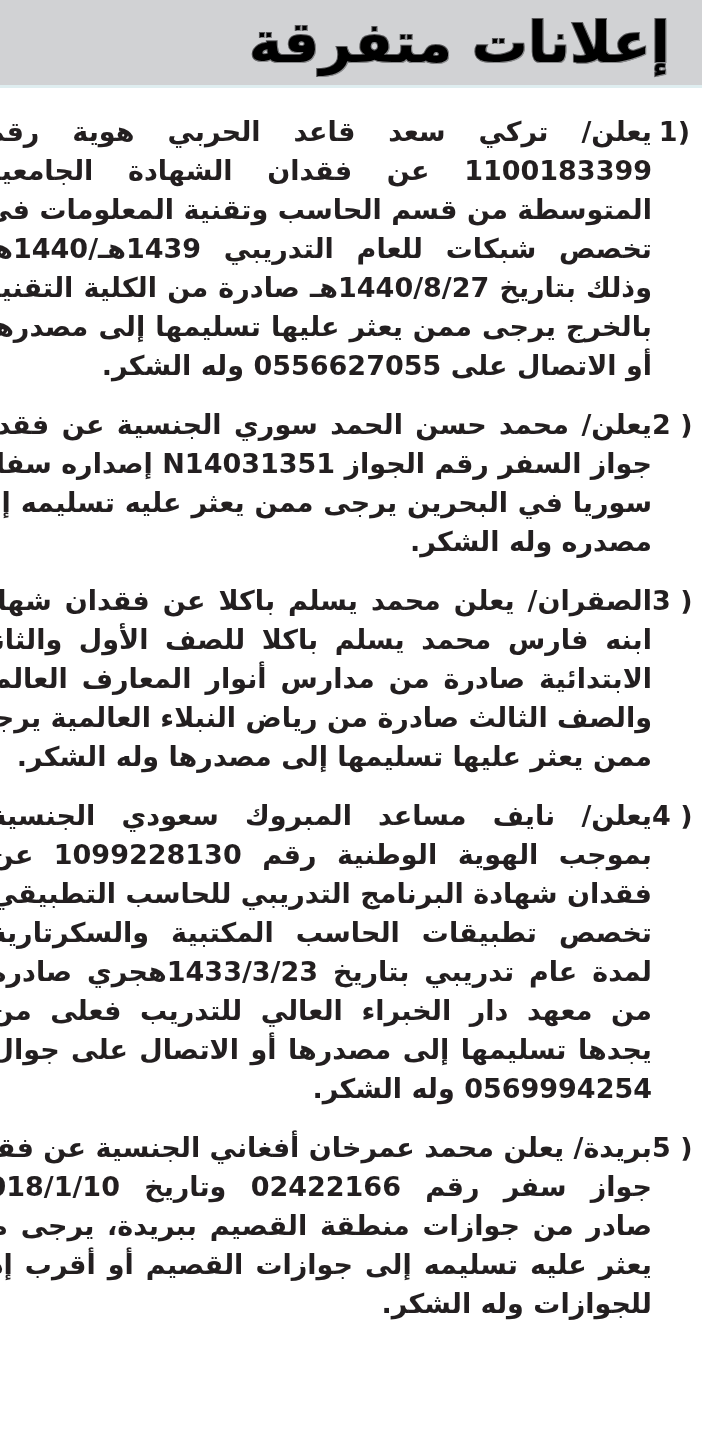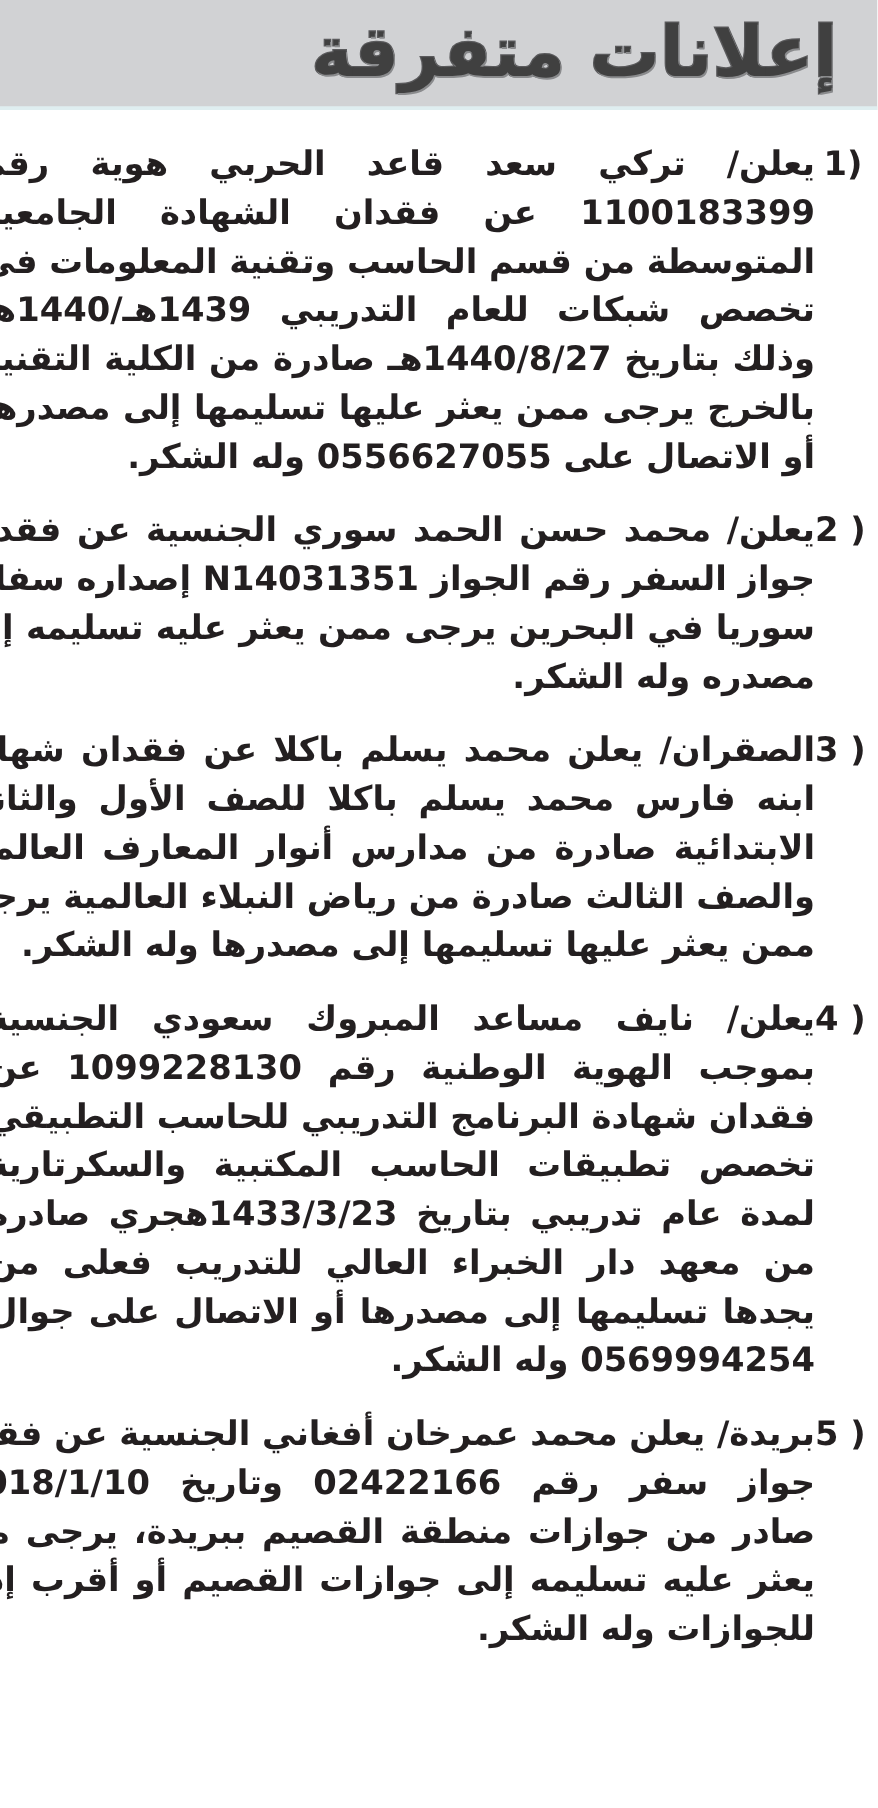--- a/index.html
+++ b/index.html
@@ -24,21 +24,21 @@
     }
     .header-title {
       position: absolute;
       right: 32px;
       top: 10px;
       direction: rtl;
       font-family: "DejaVu Sans", sans-serif;
       font-weight: bold;
       font-size: 56px;
       line-height: 66px;
-      color: #404040;
+      color: #000000;
       letter-spacing: 1px;
       -webkit-text-stroke: 2px #5a5a5c;
       paint-order: stroke fill;
       text-shadow: 1px 1px 0 #8a8b8d;
     }
     .ads {
       direction: rtl;
       padding: 24px 12px 0 14px;
       box-sizing: border-box;
     }

